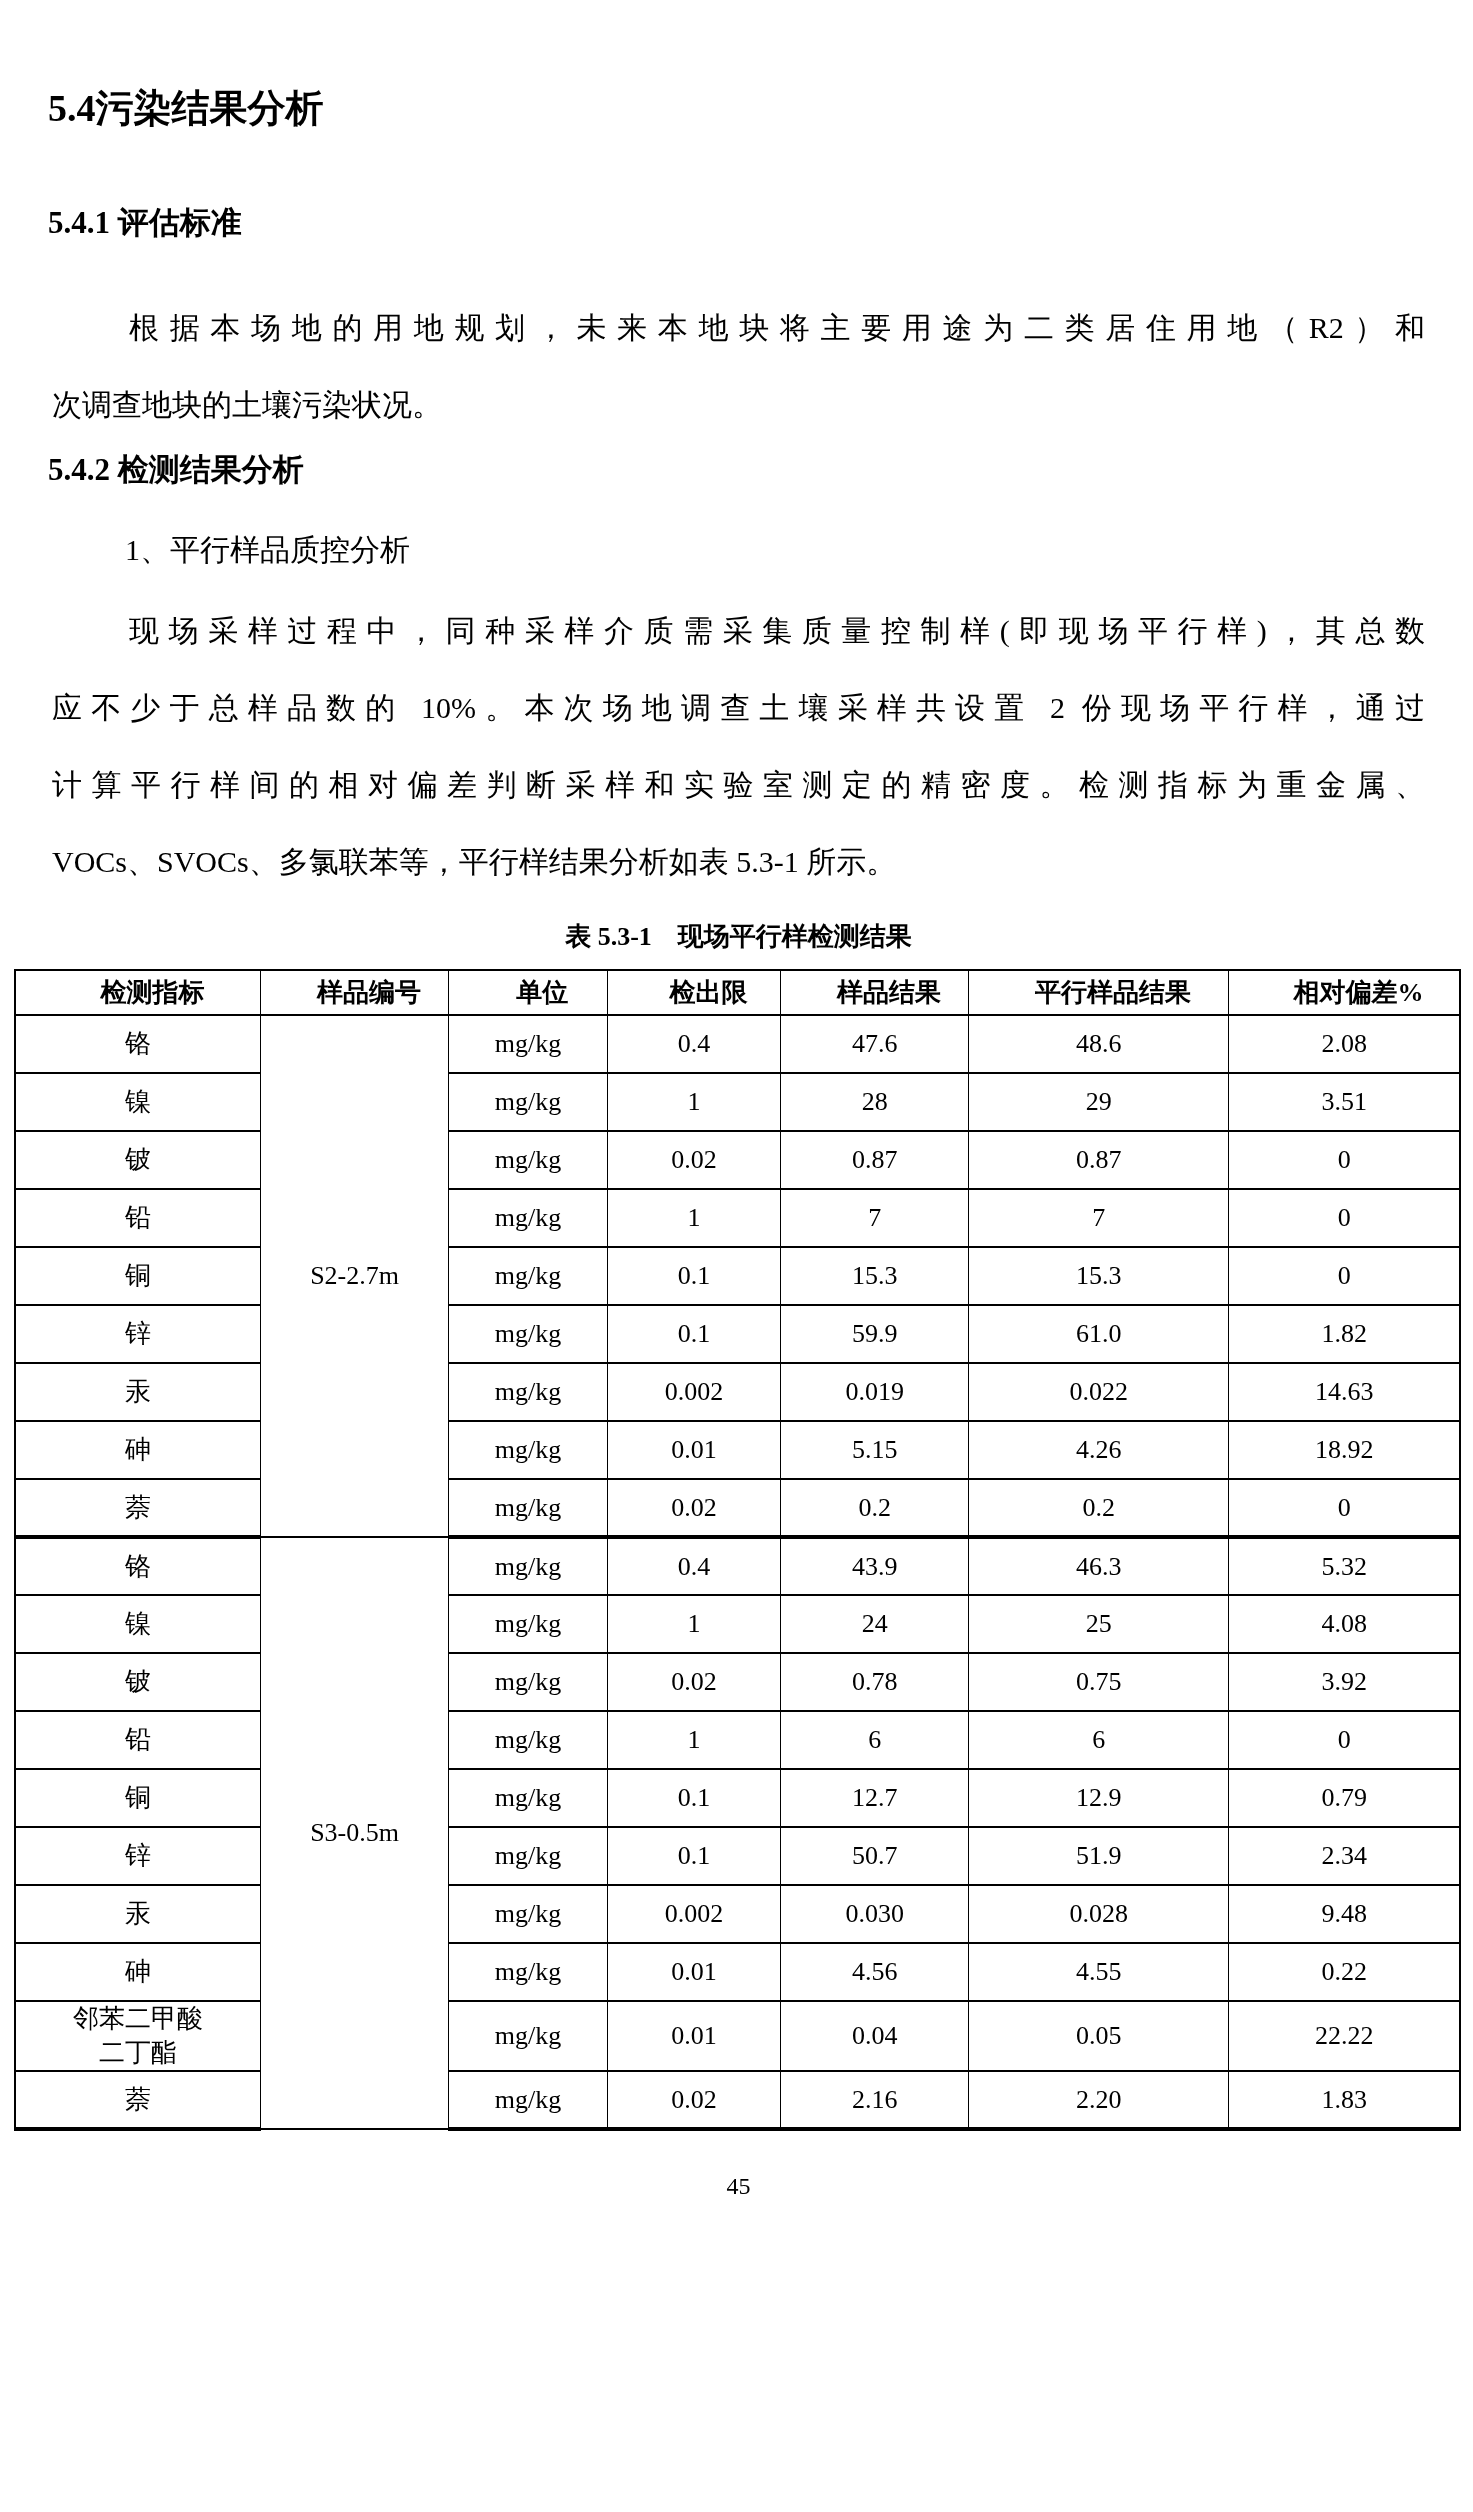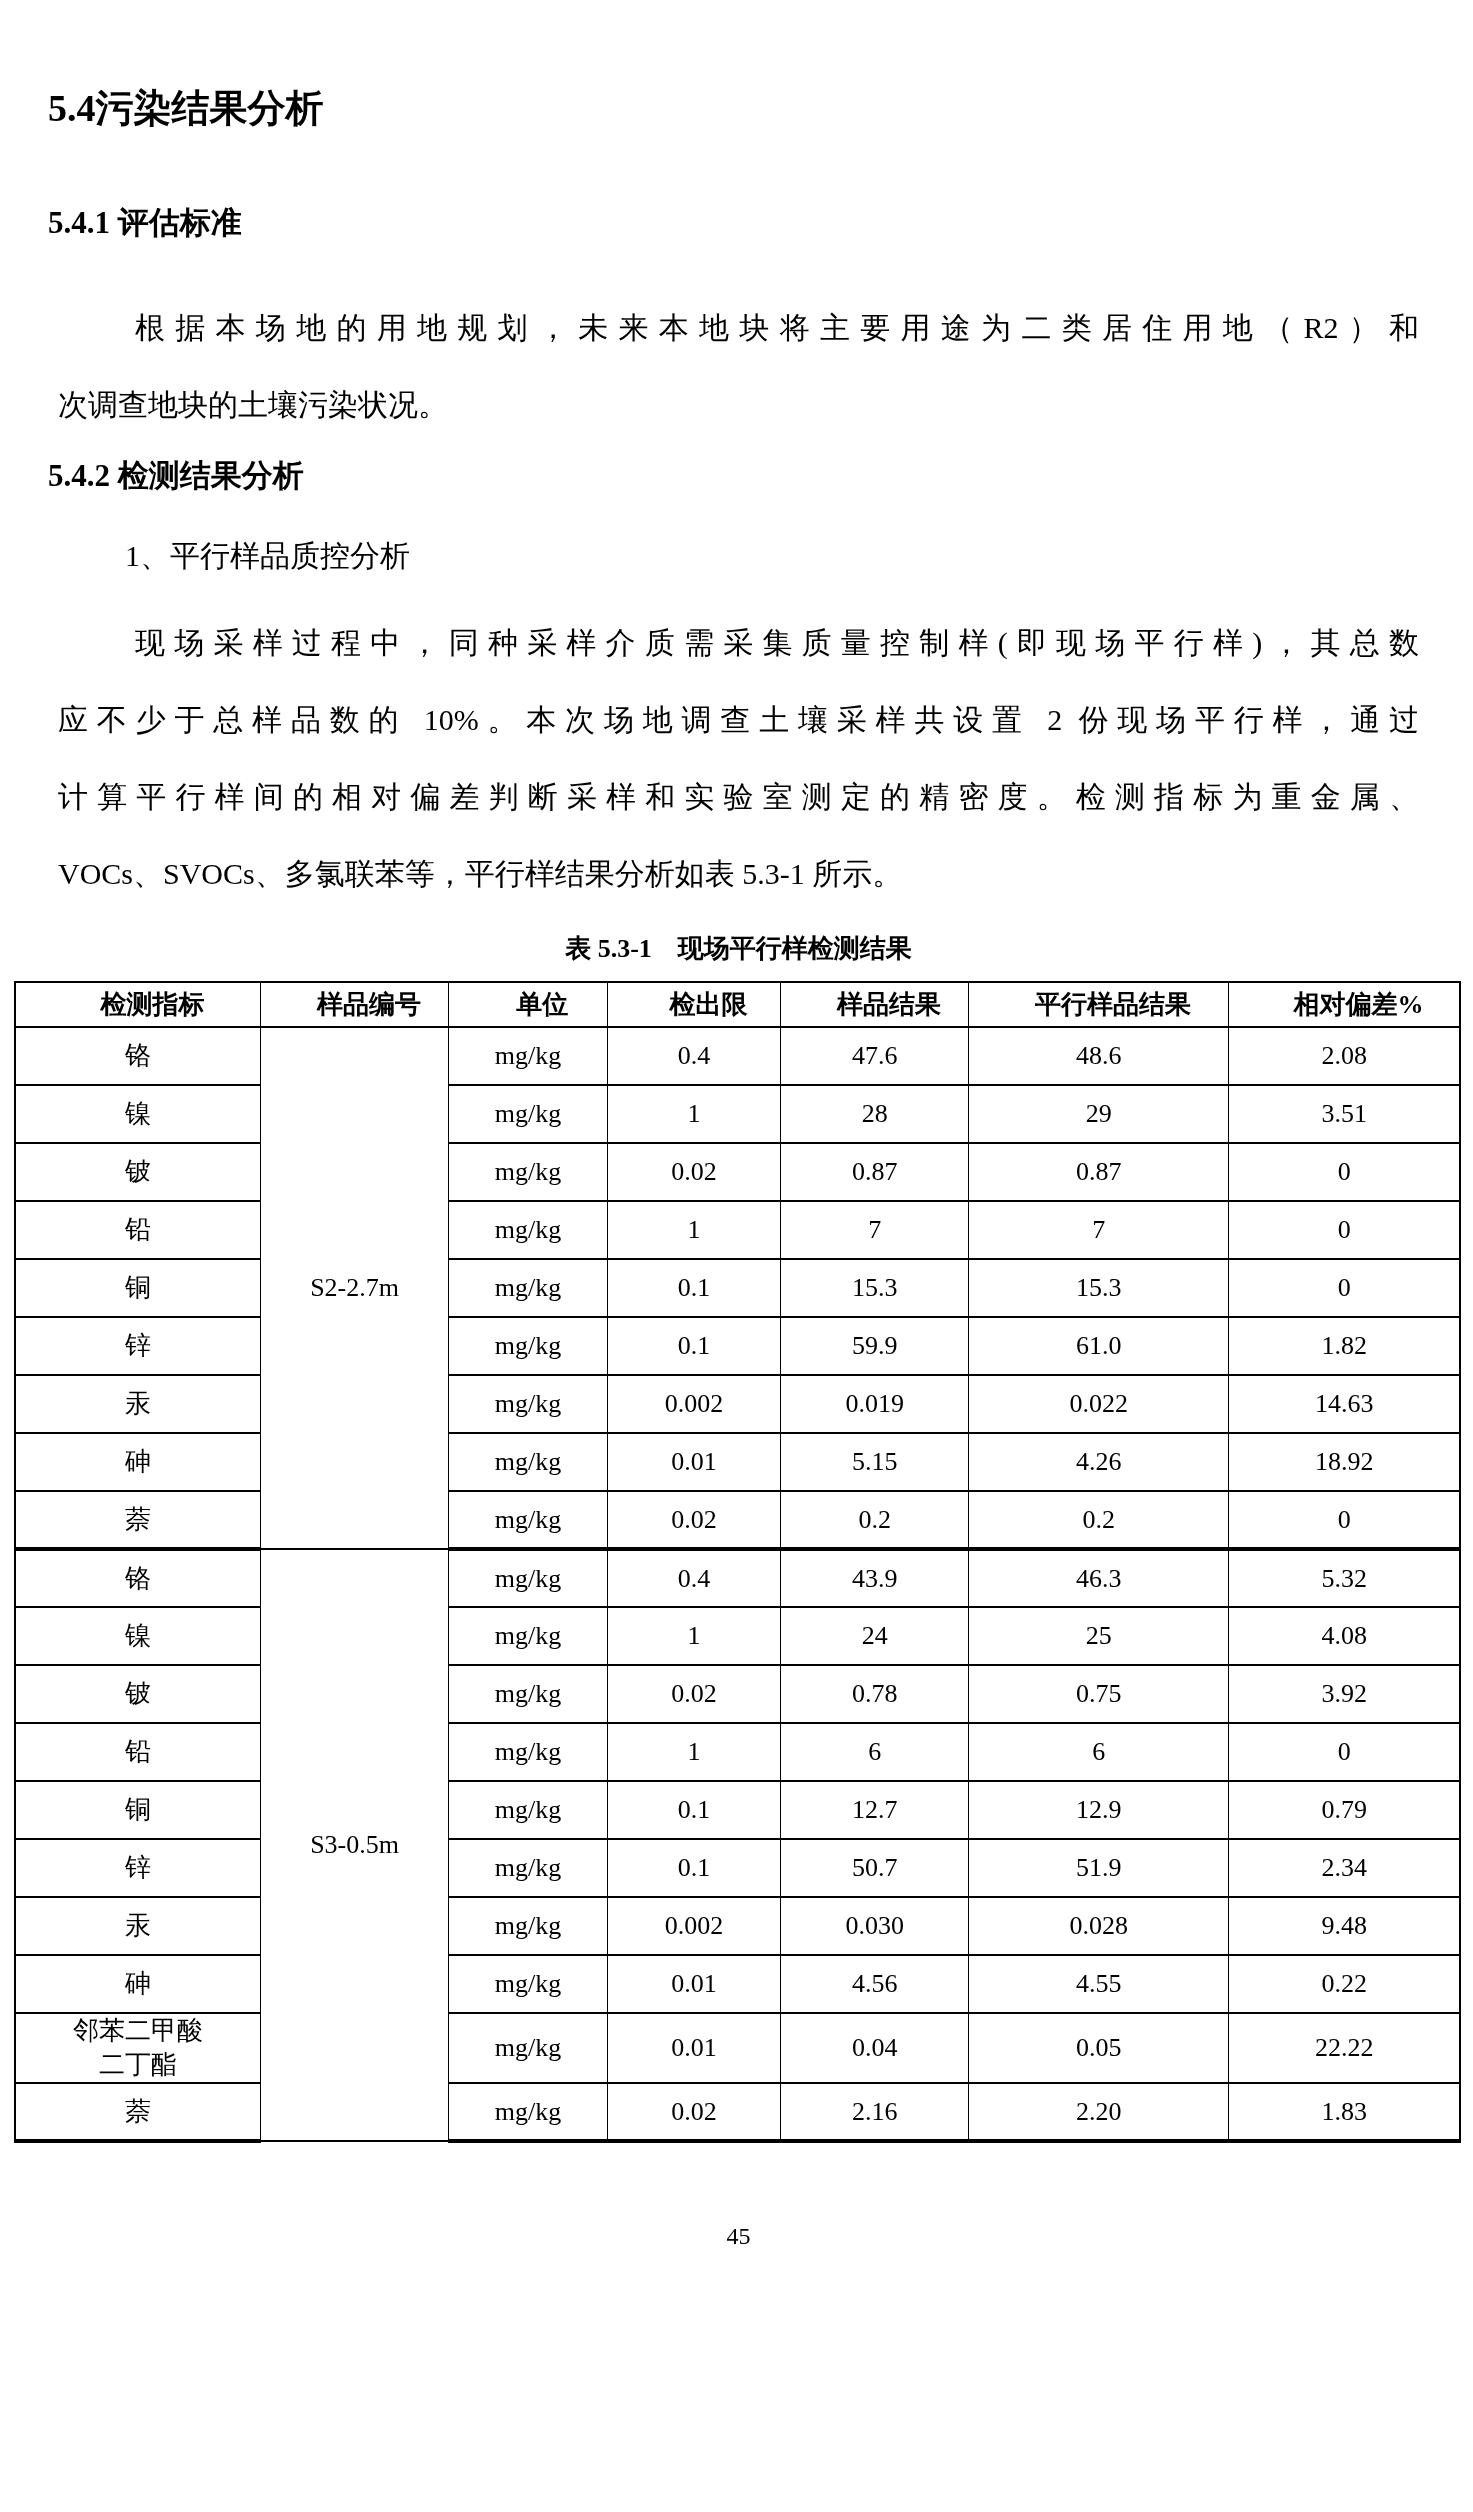--- a/index.html
+++ b/index.html
@@ -26,21 +26,21 @@
   }
   h2.doc-h2 {
     font-size: 31px;
     font-weight: bold;
     line-height: 45px;
     margin: 0 0 44px 0;
   }
   h2.doc-h2.second {
     margin-bottom: 19px;
   }
-  .para { margin: 10px; }
+  .para { margin: 4px; }
   .jline {
     font-size: 30px;
     line-height: 77px;
     height: 77px;
     text-align: justify;
     text-align-last: justify;
     white-space: nowrap;
   }
   .jline.last {
     text-align-last: left;
@@ -84,21 +84,21 @@
     border-bottom-width: 2.7px;
     padding-left: 32px;
   }
   table.result-table td { height: 58px; }
   table.result-table tr.group-end td { border-bottom-width: 4.4px; }
   td.c-ind { white-space: pre-line; line-height: 34px; }
   td.c-sample { font-size: 26px; }
   .page-number {
     text-align: center;
     font-size: 24px;
-    margin-top: 80px;
+    margin-top: 42px;
   }
 </style>
 </head>
 <body>
 
 <div class="page">
 
   <h1 class="doc-h1">5.4污染结果分析</h1>
 
   <h2 class="doc-h2">5.4.1 评估标准</h2>

